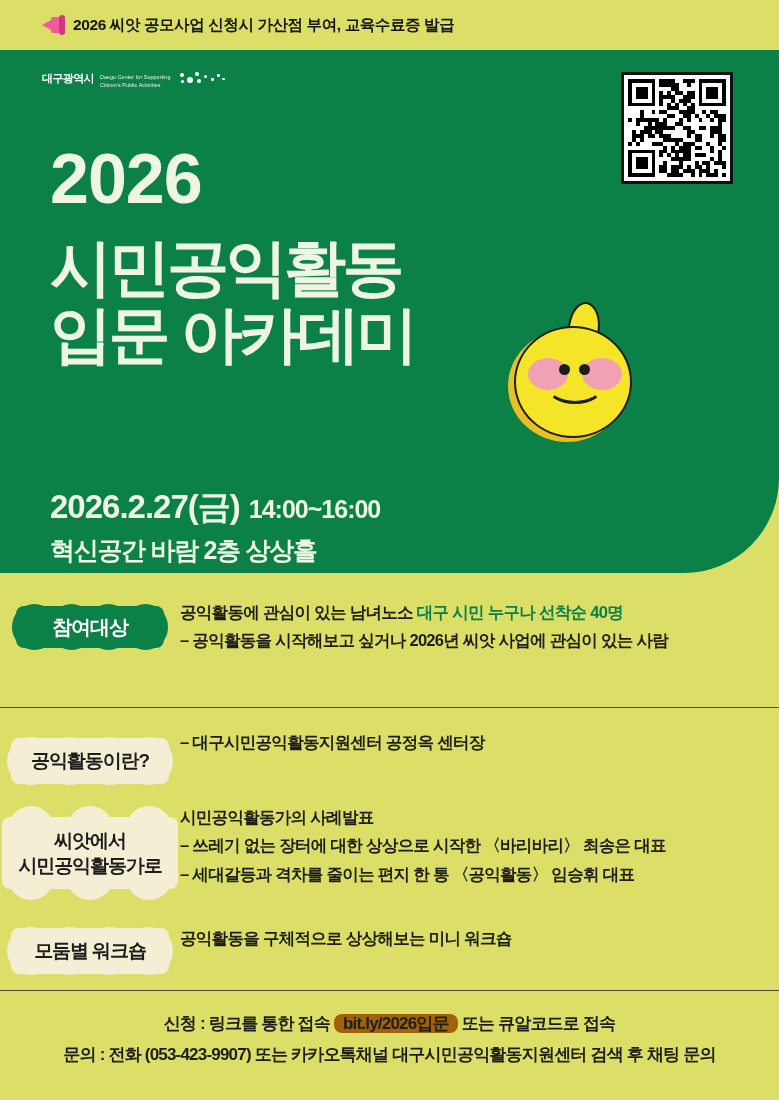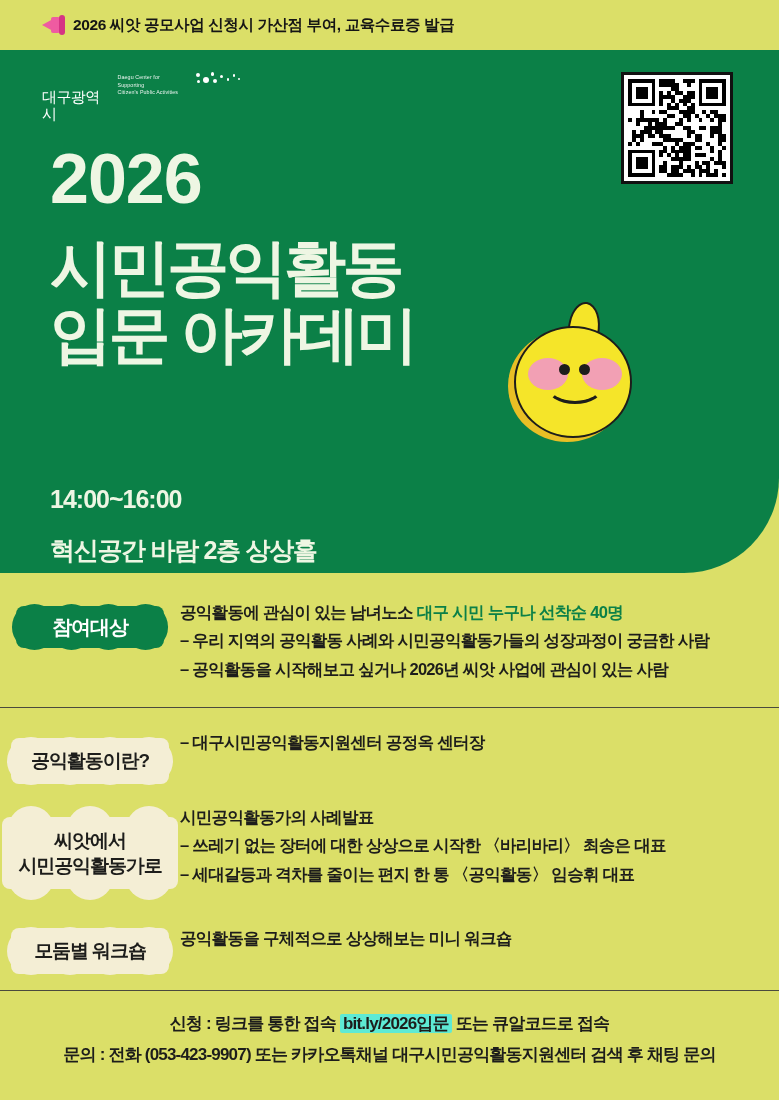--- a/index.html
+++ b/index.html
@@ -38,21 +38,21 @@
 
   
   .hero {
     position:absolute; left:0; top:50px; width:779px; height:523px;
     background:#0b8047;
     border-bottom-right-radius:95px;
   }
   
   .logo { position:absolute; left:42px; top:22px; width:200px; height:52px; color:#ffffff; }
   .logo-row1 { display:flex; align-items:flex-start; gap:6px; }
-  .logo-ko-sm { font-size:15px; font-weight:400; letter-spacing:-0.6px; line-height:1.15;margin-top:16px; }
+  .logo-ko-sm { font-size:11px; font-weight:700; letter-spacing:-0.6px; line-height:1.15; }
   .logo-en { font-size:5.3px; line-height:1.45; letter-spacing:0.1px; opacity:.92; padding-top:2px; }
   .logo-dots { position:relative; width:50px; height:14px; margin-left:2px; }
   .logo-dots i { position:absolute; background:#fff; border-radius:50%; display:block; }
   .logo-row2 { font-size:18px; font-weight:700; letter-spacing:-1.1px; margin-top:2px; line-height:1.1; position:relative; }
   .logo-row2 .bold { font-weight:800; }
   .logo-swoosh {
     position:absolute; left:8px; top:14px; width:110px; height:12px;
     border-bottom:1.6px solid #ffffff; border-radius:0 0 60px 60px;
   }
 
@@ -135,21 +135,21 @@
   .badge.cream { color:#1d1d1b; font-size:19px; }
 
   .body-line { font-size:16.5px; letter-spacing:-0.7px; color:#1d1d1b; line-height:1.72; font-weight:600; }
   .hl { color:#0b8047; font-weight:700; }
 
   .divider { position:absolute; left:0; width:779px; height:1px; background:#4a4a3d; }
 
   
   .footer { position:absolute; left:0; width:779px; text-align:center; }
   .footer-line { font-size:17px; font-weight:800; color:#1d1d1b; letter-spacing:-0.8px; line-height:1.85; }
-  .url-chip { background:#5eead4; padding:0 3px; border-radius:2px; }
+  .url-chip { background:#a16207; padding:0 9px; border-radius:8px; }
 </style>
 </head>
 <body>
 
 <div class="poster">
 
   <div class="notice">
     <span class="megaphone">
       <span class="horn"></span>
         <span class="body2"></span>
@@ -810,20 +810,21 @@
             <i style="background: transparent;"></i>
             <i></i>
           </div>
       </div>
     </div>
 
     <h1>2026</h1>
     <h2><span>시민공익활동</span><br><span>입문 아카데미</span></h2>
 
     <div class="date-line">
+      <span class="date-main">2026.2.27(금)</span>
       <span class="date-time">14:00~16:00</span>
     </div>
     <div class="place">혁신공간 바람 2층 상상홀</div>
 
     <div class="mascot">
       <span class="shade"></span>
       <span class="sprout"></span>
       <span class="sprout-cover"></span>
       <span class="face"></span>
       <span class="cheek l"></span>
@@ -845,21 +846,20 @@
               <i style="background: rgb(11, 128, 71); width: 45.24px; height: 45.24px; left: 32.88px; top: 6.38px;"></i>
               <i style="background: rgb(11, 128, 71); width: 45.24px; height: 45.24px; left: 69.88px; top: 6.38px;"></i>
               <i style="background: rgb(11, 128, 71); width: 45.24px; height: 45.24px; left: 106.88px; top: 6.38px;"></i>
               <i style="background: rgb(11, 128, 71); border-radius: 8px; left: 0px; top: 7.54px; width: 148px; height: 42.92px;"></i>
             </div>
             <div class="lbl">참여대상</div>
           </div>
         </div>
         <div class="body-col" style="padding-top: 2px;">
           <div class="body-line"><span>공익활동에 관심이 있는 남녀노소 </span><span class="hl">대구 시민 누구나 선착순 40명</span></div>
-          <div class="body-line"><span>– 우리 지역의 공익활동 사례와 시민공익활동가들의 성장과정이 궁금한 사람</span></div>
           <div class="body-line"><span>– 공익활동을 시작해보고 싶거나 2026년 씨앗 사업에 관심이 있는 사람</span></div>
         </div>
       </div>
       <div class="section" style="top: 728px;">
         <div class="badge-col">
           <div class="badge cream" style="width: 158px; height: 62px;">
             <div class="scallop">
               <i style="background: rgb(244, 238, 213); width: 48.36px; height: 48.36px; left: -4.43px; top: 6.82px;"></i>
               <i style="background: rgb(244, 238, 213); width: 48.36px; height: 48.36px; left: 35.07px; top: 6.82px;"></i>
               <i style="background: rgb(244, 238, 213); width: 48.36px; height: 48.36px; left: 74.57px; top: 6.82px;"></i>

